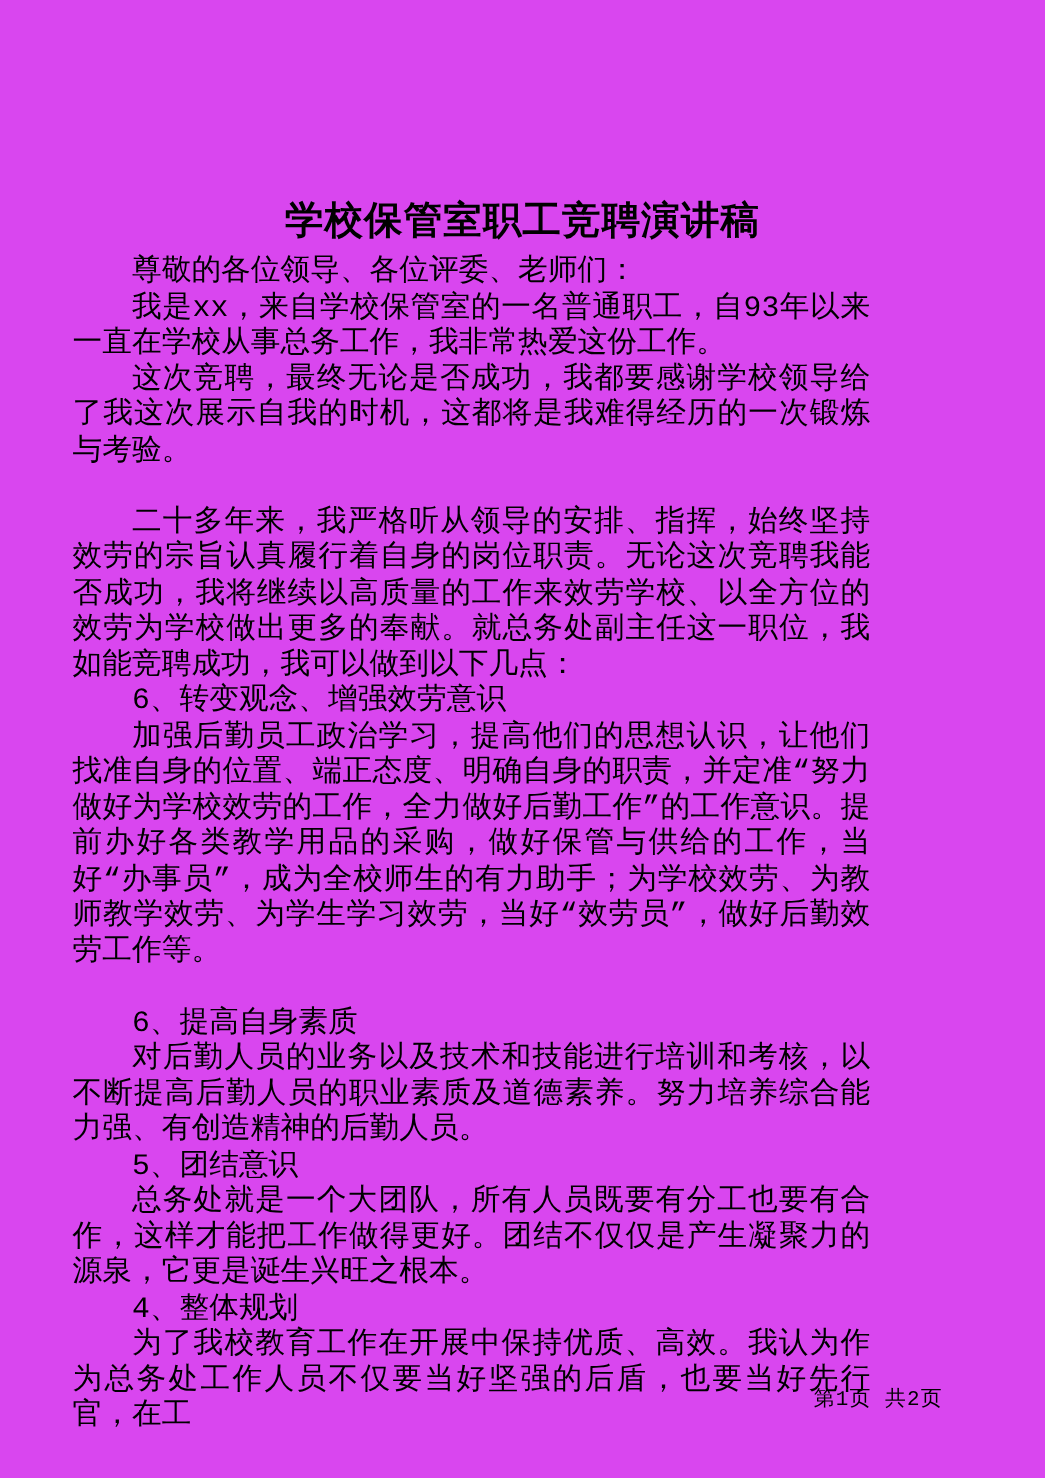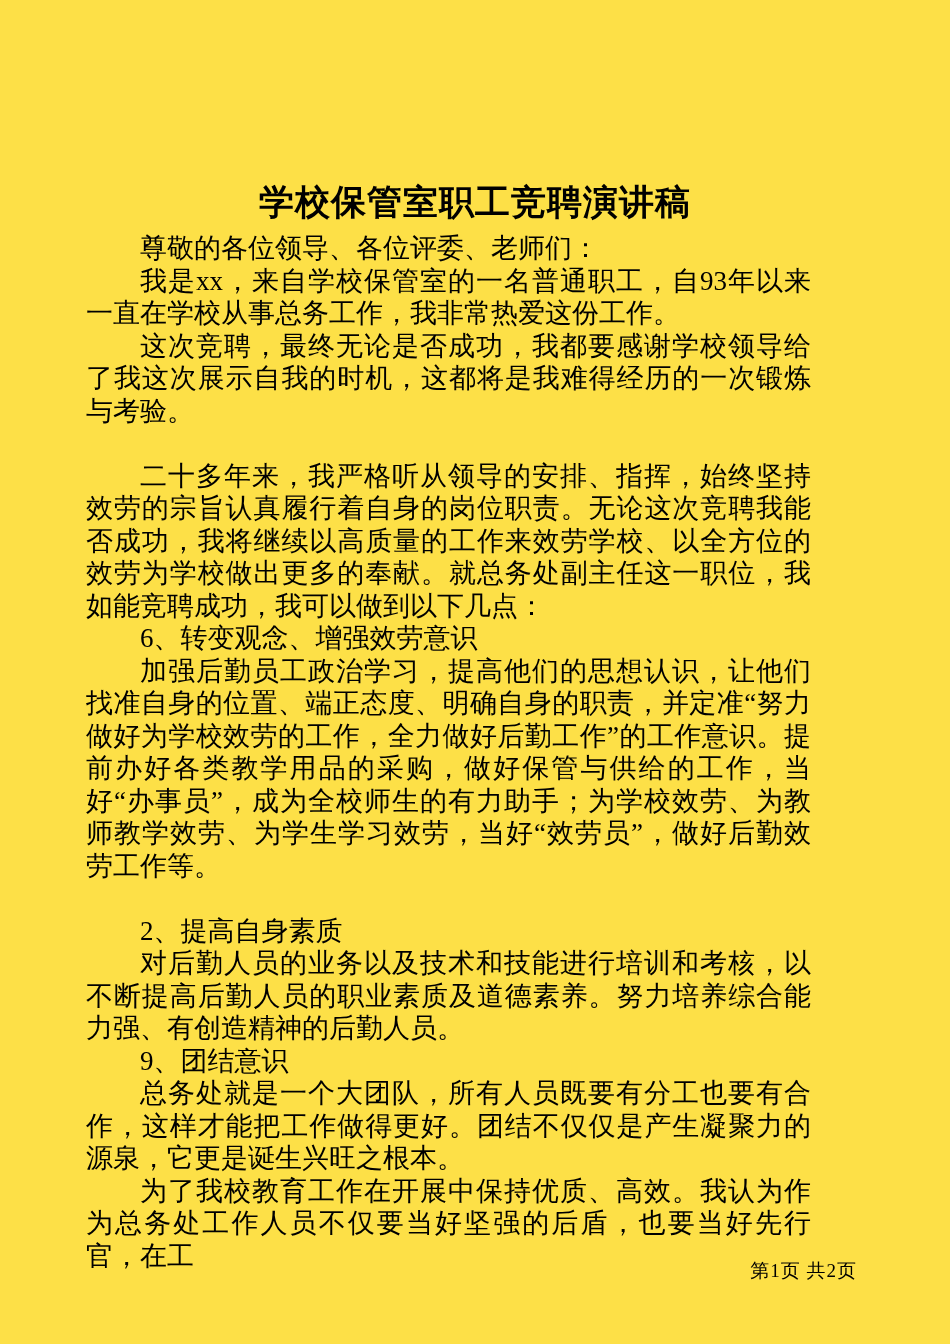--- a/index.html
+++ b/index.html
@@ -11,32 +11,33 @@
     width: 950px;
     height: 1344px;
     position: relative;
     overflow: hidden;
     font-family: "Liberation Serif", "DejaVu Serif", serif;
     color: #000000;
   }
   .page {
     position: absolute;
     inset: 0;
-    background: #fde047;
+    background: #d946ef;
+    font-family: Liberation Mono, monospace;
   }
   .doc-title {
     margin: 180px 0 6px 0;
     text-align: center;
     font-size: 35px;
     font-weight: bold;
     letter-spacing: 1px;
     line-height: 46px;
   }
   .doc-body {
-    margin-left: 86px;
+    margin-left: 66px;
     width: 725px;
     font-size: 27px;
     line-height: 32.5px;
     text-align: justify;
     text-justify: inter-ideograph;
     word-break: break-all;
   }
   .doc-body p {
     margin: 0;
     padding: 0;
@@ -62,21 +63,22 @@
 
   <div class="doc-body">
       <p>尊敬的各位领导、各位评委、老师们：</p>
       <p>我是xx，来自学校保管室的一名普通职工，自93年以来一直在学校从事总务工作，我非常热爱这份工作。</p>
       <p>这次竞聘，最终无论是否成功，我都要感谢学校领导给了我这次展示自我的时机，这都将是我难得经历的一次锻炼与考验。</p>
       <p class="blank"></p>
       <p>二十多年来，我严格听从领导的安排、指挥，始终坚持效劳的宗旨认真履行着自身的岗位职责。无论这次竞聘我能否成功，我将继续以高质量的工作来效劳学校、以全方位的效劳为学校做出更多的奉献。就总务处副主任这一职位，我如能竞聘成功，我可以做到以下几点：</p>
       <p>6、转变观念、增强效劳意识</p>
       <p>加强后勤员工政治学习，提高他们的思想认识，让他们找准自身的位置、端正态度、明确自身的职责，并定准“努力做好为学校效劳的工作，全力做好后勤工作”的工作意识。提前办好各类教学用品的采购，做好保管与供给的工作，当好“办事员”，成为全校师生的有力助手；为学校效劳、为教师教学效劳、为学生学习效劳，当好“效劳员”，做好后勤效劳工作等。</p>
       <p class="blank"></p>
-      <p>2、提高自身素质</p>
+      <p>6、提高自身素质</p>
       <p>对后勤人员的业务以及技术和技能进行培训和考核，以不断提高后勤人员的职业素质及道德素养。努力培养综合能力强、有创造精神的后勤人员。</p>
-      <p>9、团结意识</p>
+      <p>5、团结意识</p>
       <p>总务处就是一个大团队，所有人员既要有分工也要有合作，这样才能把工作做得更好。团结不仅仅是产生凝聚力的源泉，它更是诞生兴旺之根本。</p>
+      <p>4、整体规划</p>
       <p>为了我校教育工作在开展中保持优质、高效。我认为作为总务处工作人员不仅要当好坚强的后盾，也要当好先行官，在工</p>
     </div>
 
   <div class="doc-footer">第1页 共2页</div>
 </div>
 
 </body></html>

